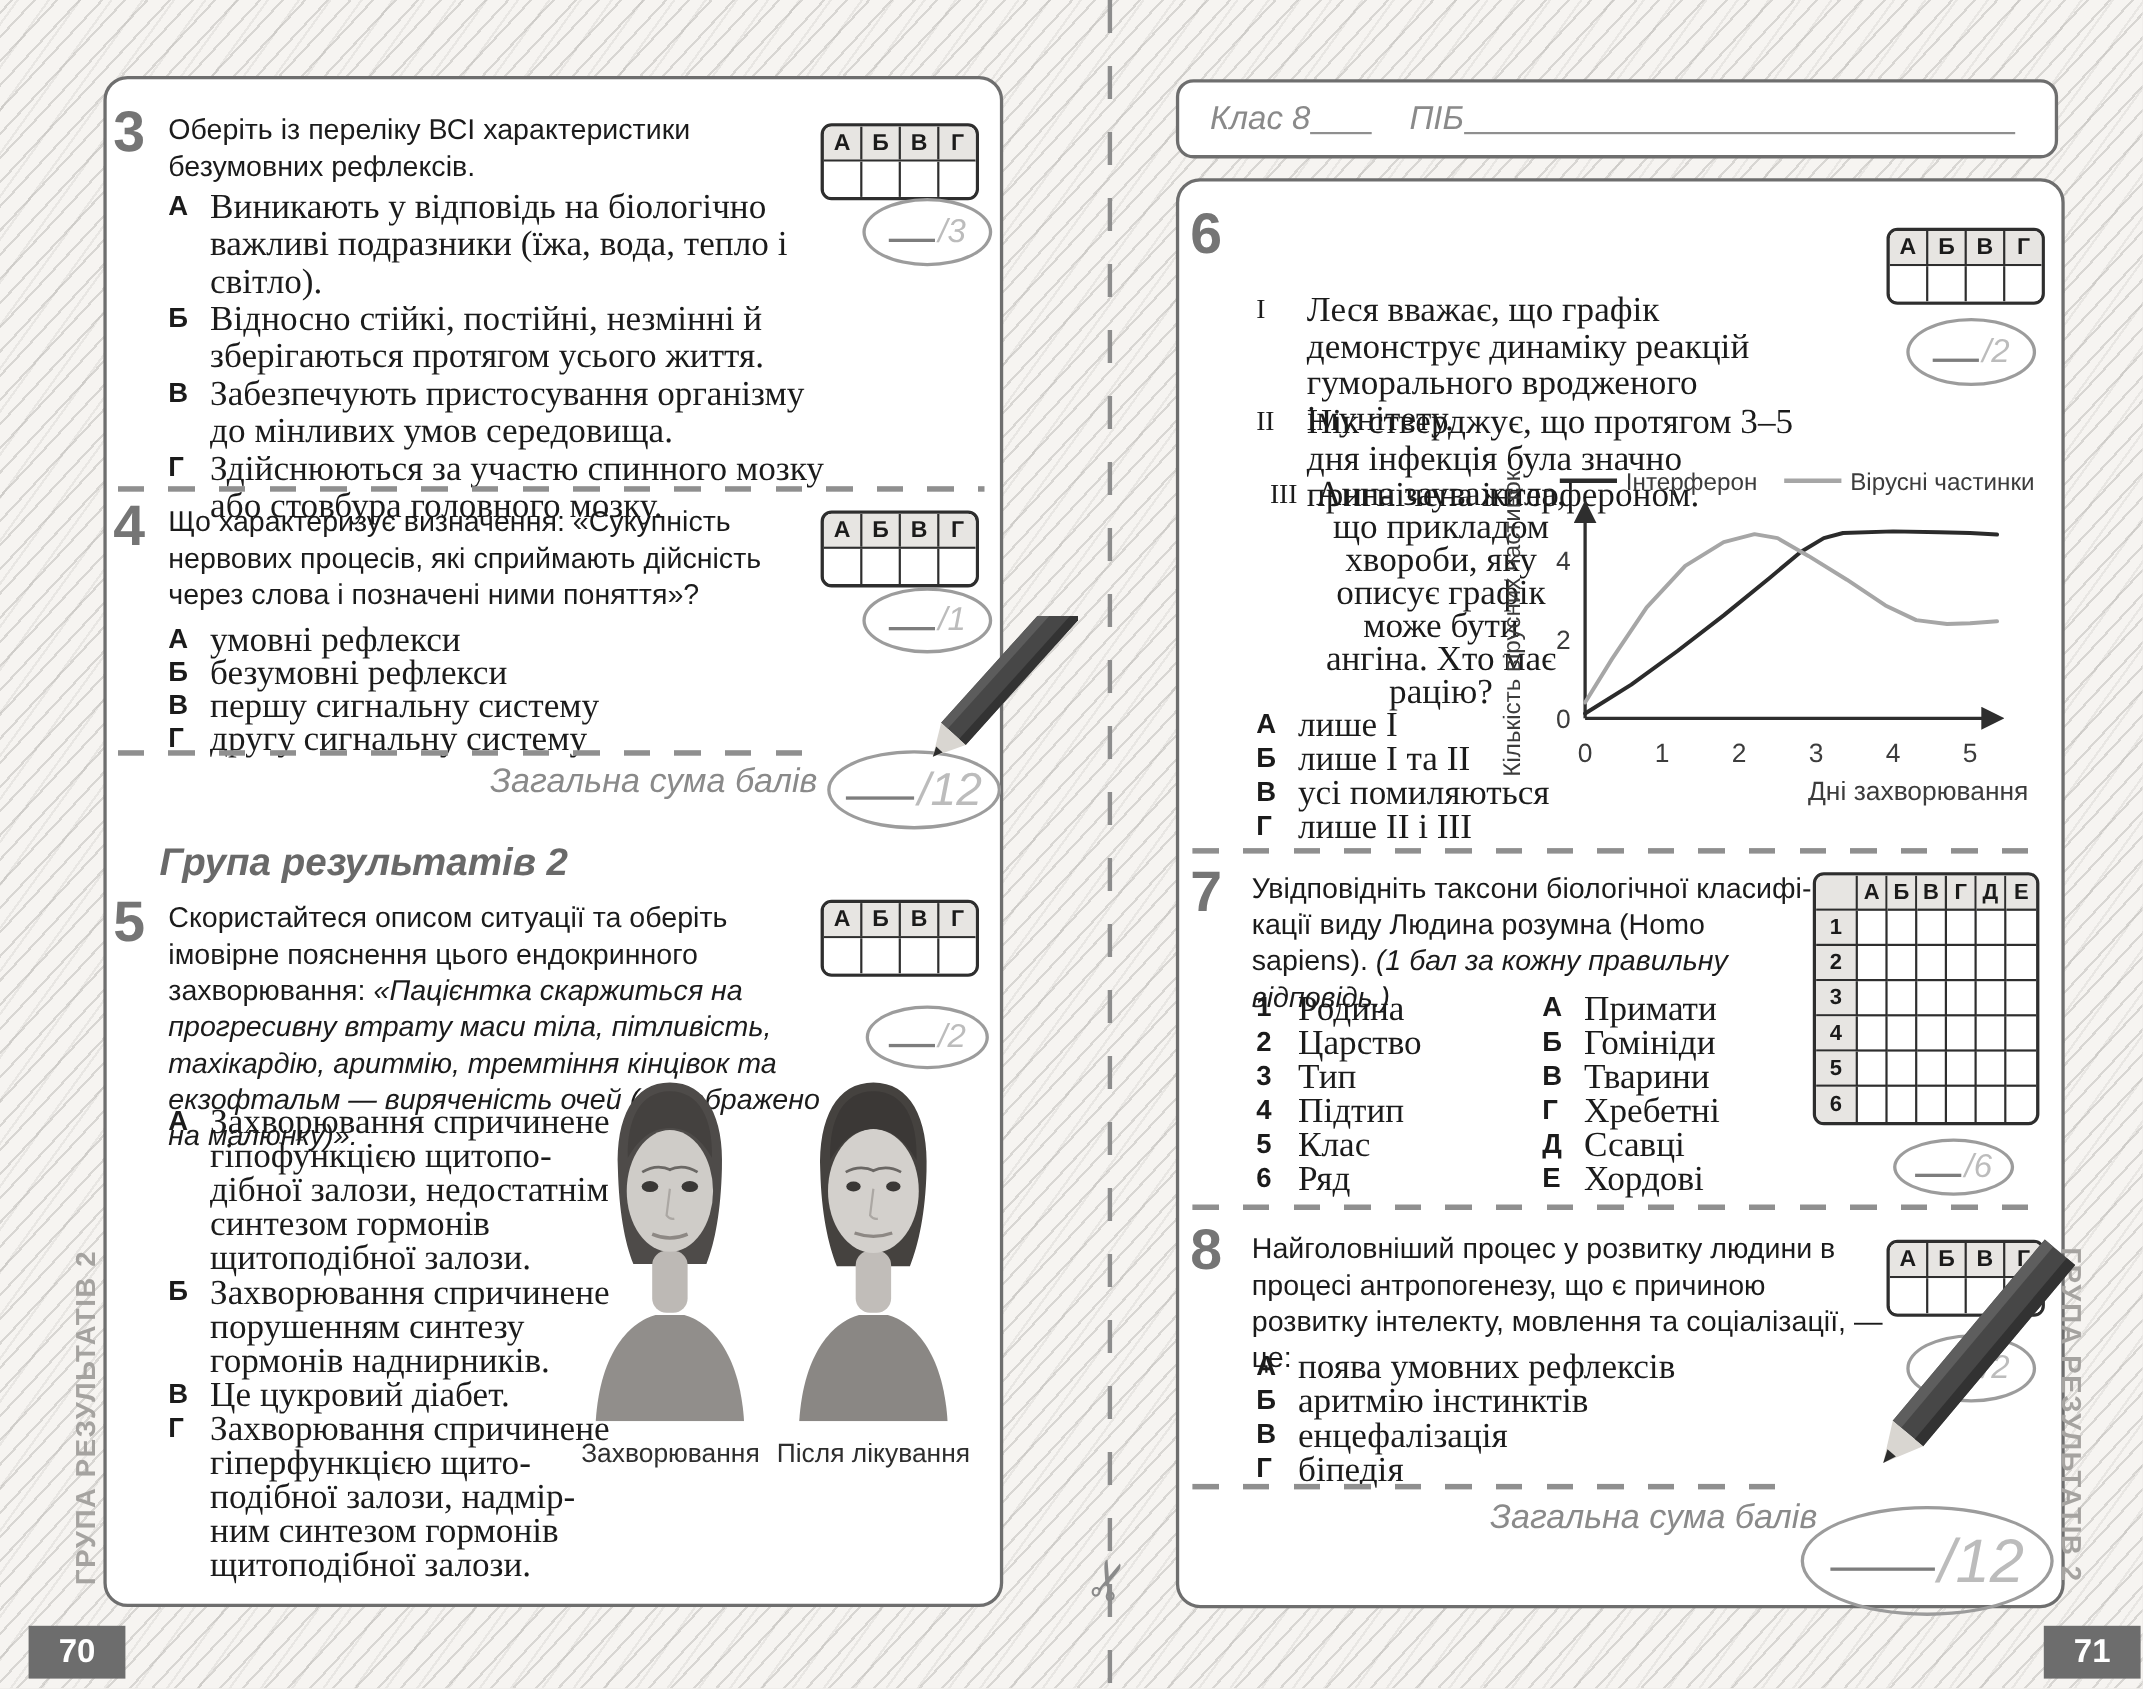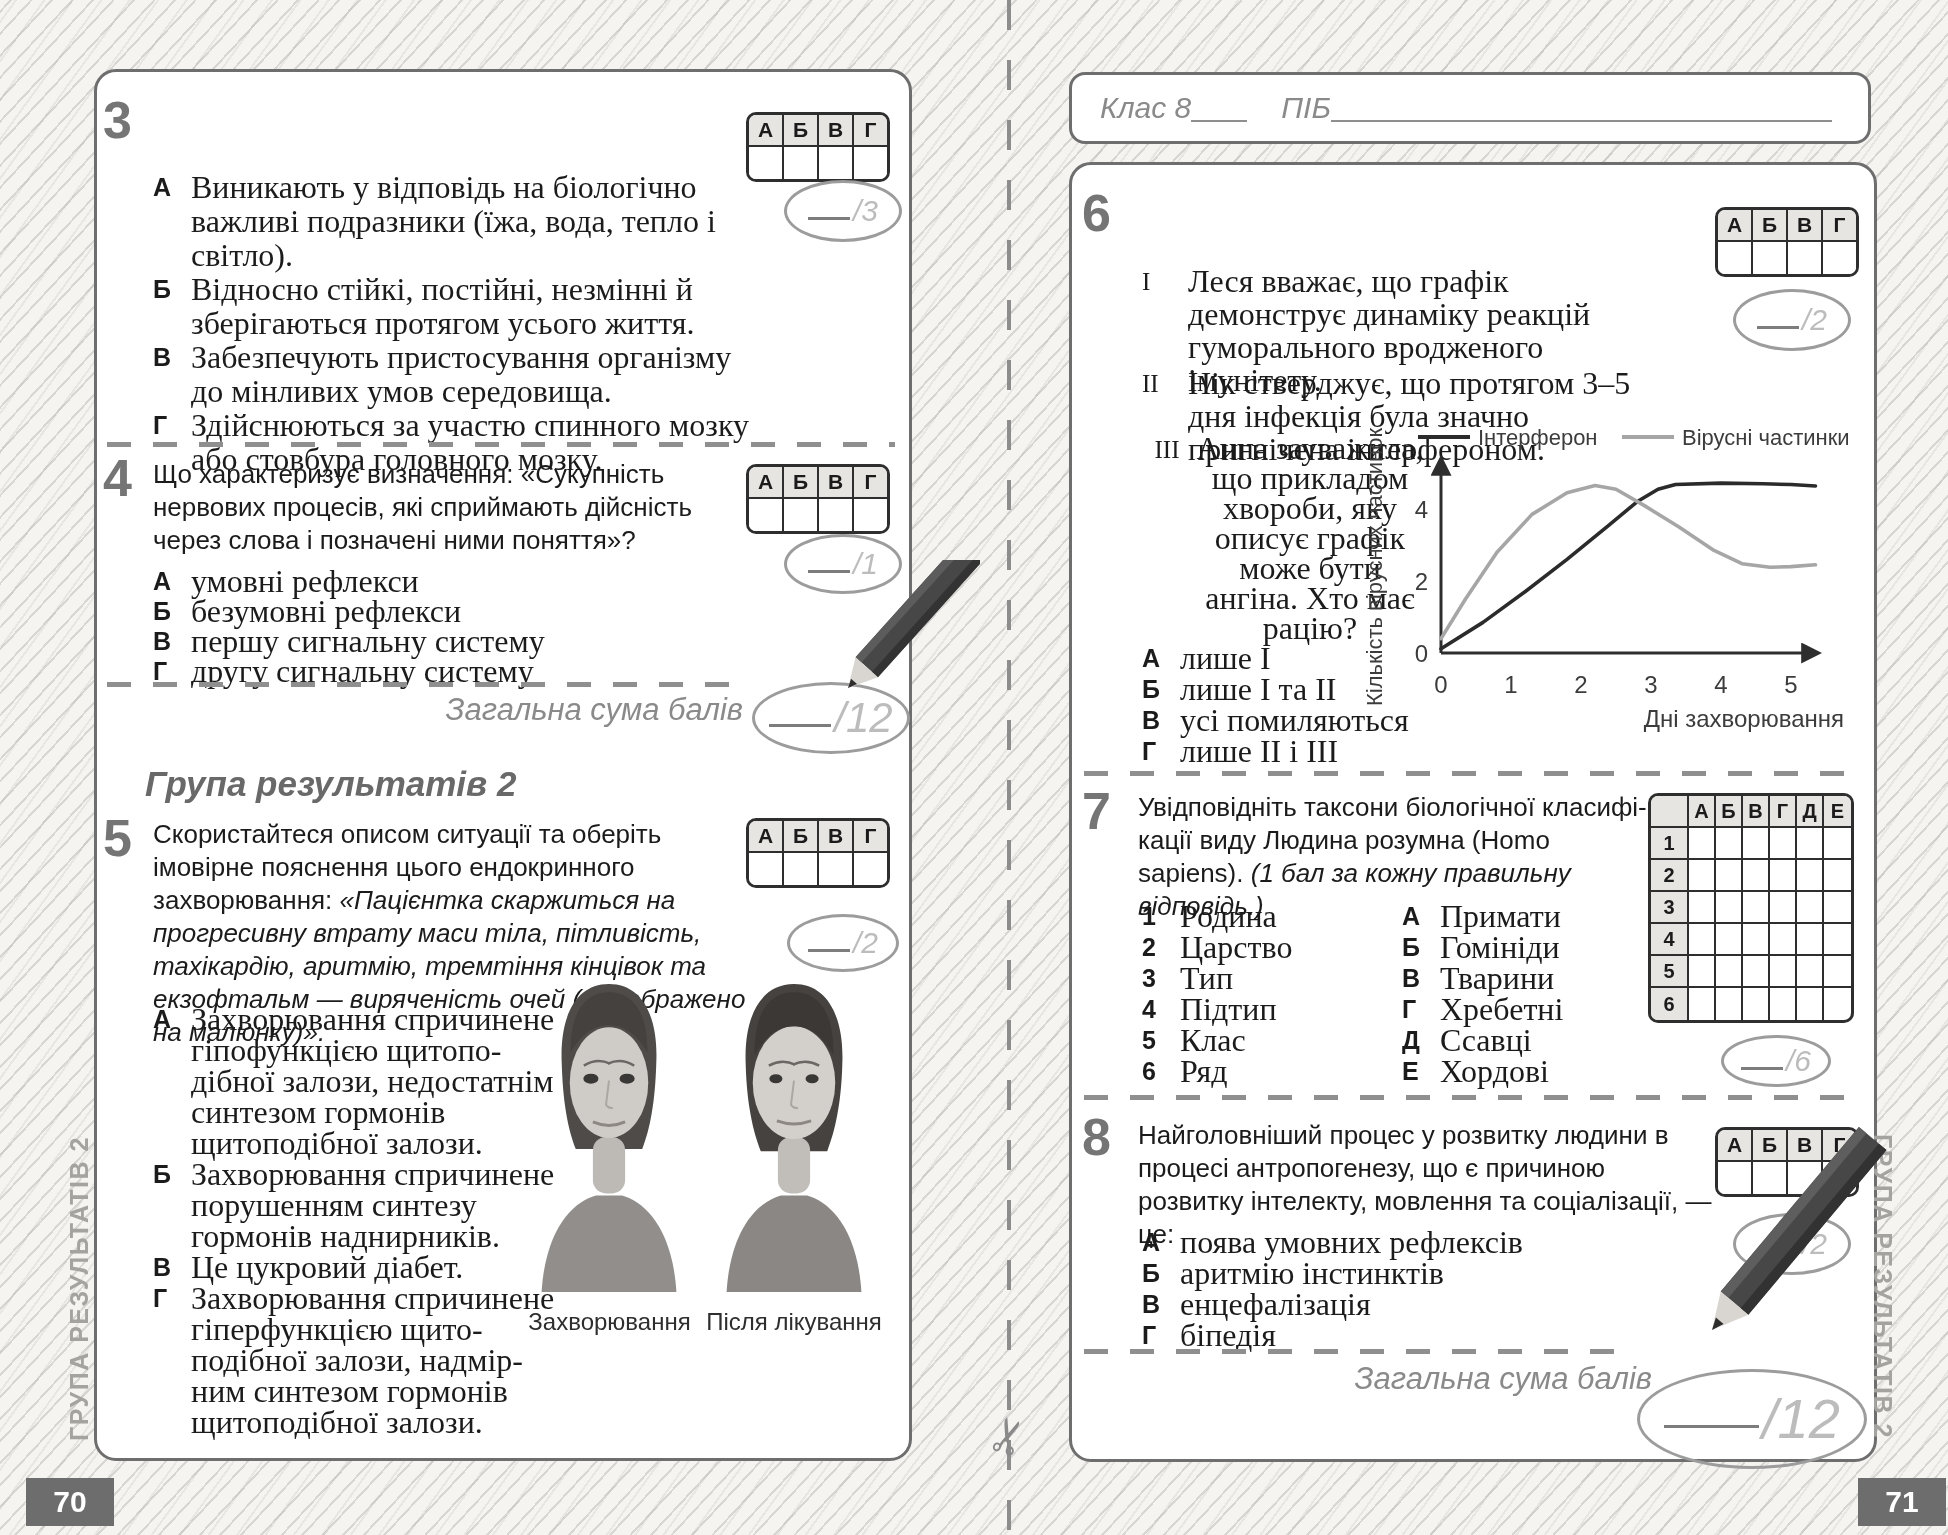--- a/index.html
+++ b/index.html
@@ -57,20 +57,21 @@
 <body>
 
 <div class="stage">
 
   <div class="cutline" style="left:1007px;"></div>
   <div class="scissors" style="left:988px;top:1408px;">✂</div>
 
   <div class="page" style="left:94px;top:69px;width:812px;height:1386px;">
 
     <div class="qnum" style="left:6px;top:22px;">3</div>
+    <div class="stem" style="left:56px;top:28px;width:602px;">Оберіть із переліку ВСІ характеристики безумовних рефлексів.</div>
     <div class="agrid" style="left:649px;top:40px;">
       <div class="hrow">
         <div>А</div>
         <div>Б</div>
         <div>В</div>
         <div>Г</div>
       </div>
       <div class="brow">
         <div></div>
         <div></div>

